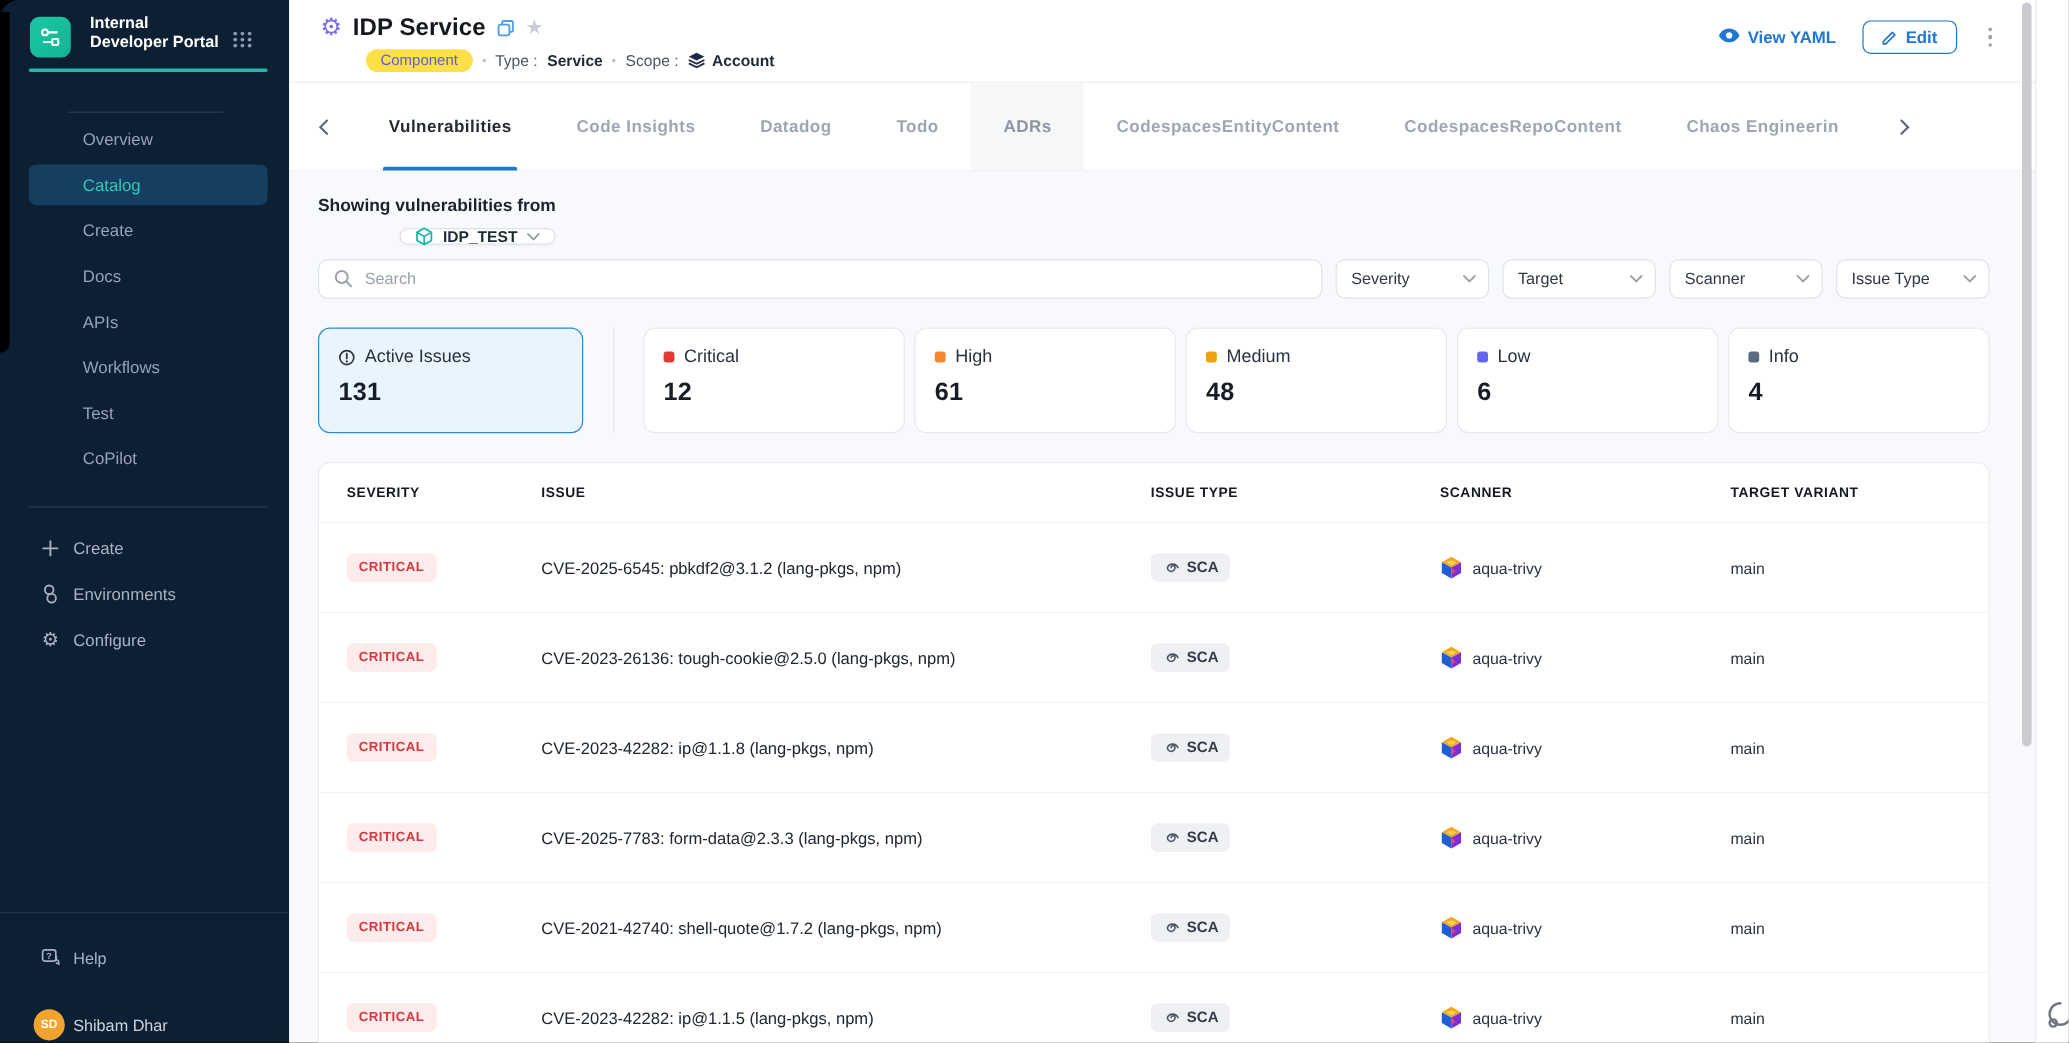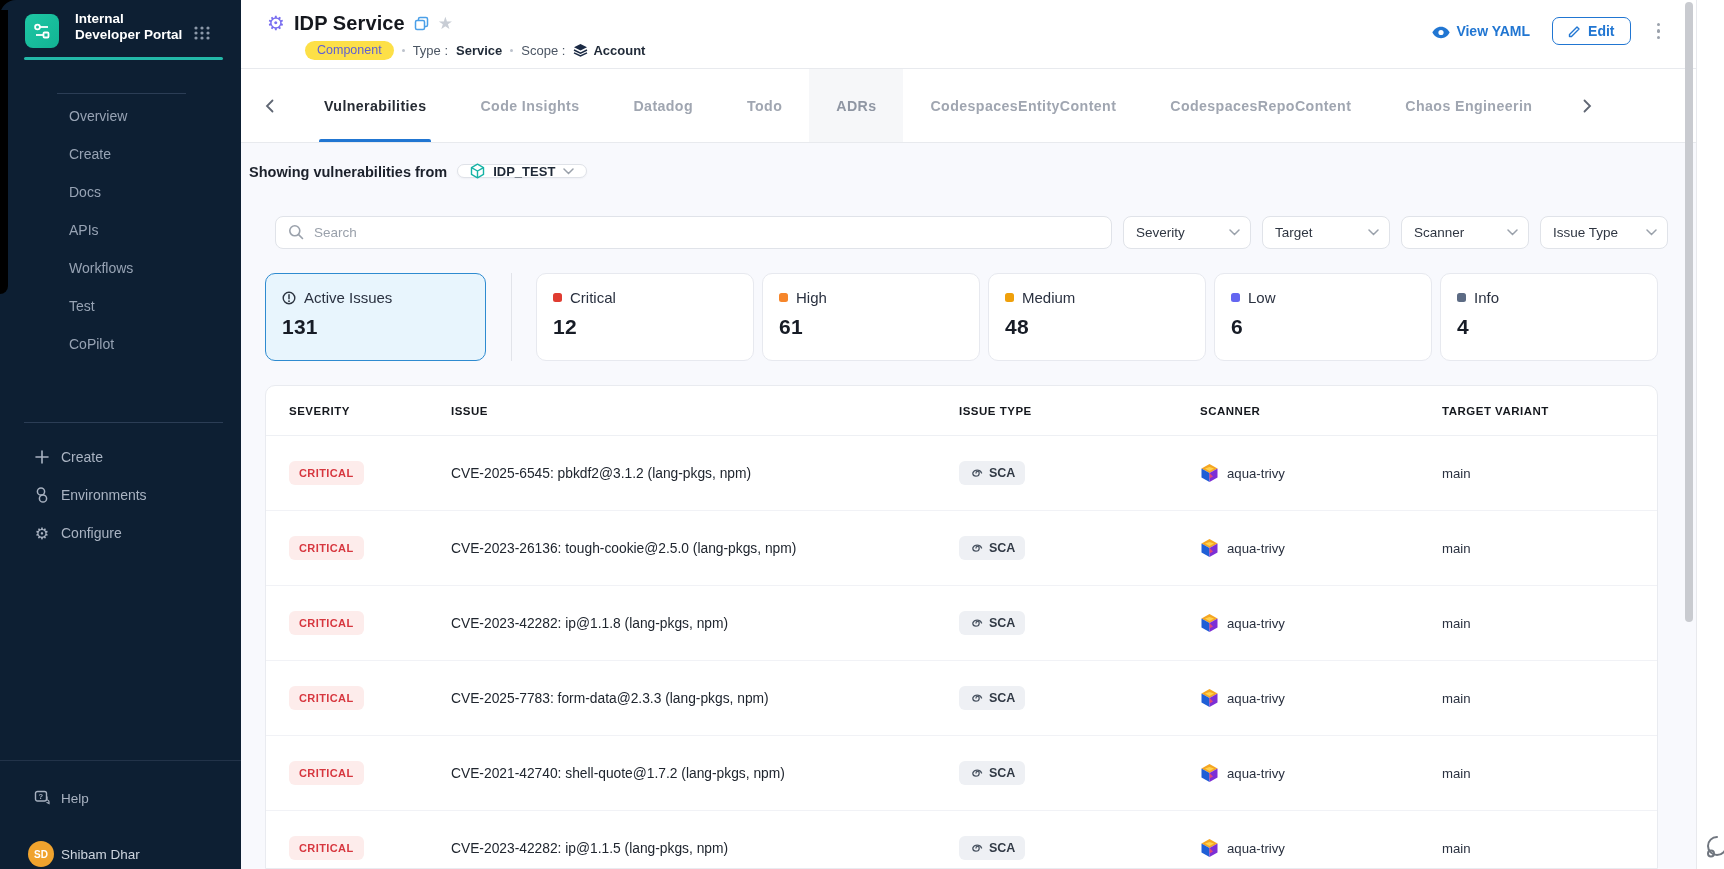--- a/index.html
+++ b/index.html
@@ -35,41 +35,41 @@
   .title-row{position:absolute;left:26px;top:10px;height:26px;display:flex;align-items:center;gap:9px;}
   .gear-glyph{font-size:20px;color:#7a6ff0;line-height:1;}
   .page-title{font-size:20px;font-weight:700;color:#15181e;letter-spacing:.1px;}
   .t-ic{display:flex;align-items:center;cursor:pointer;}
   .meta-row{position:absolute;left:64px;top:40px;height:20px;display:flex;align-items:center;gap:8px;font-size:13px;color:#4b5563;}
   .pill{background:#fde047;color:#5f5fd4;font-size:12.5px;font-weight:500;padding:2px 12px 3px;border-radius:11px;}
   .mdot{width:3px;height:3px;border-radius:50%;background:#bcc2cc;}
   .meta-val{color:#1f2937;font-weight:600;}
   .scope-wrap{display:flex;align-items:center;gap:5px;}
   .hdr-right{position:absolute;right:60px;top:14px;height:34px;display:flex;align-items:center;gap:22px;}
-  .view-yaml{display:flex;align-items:flex-end;gap:6px;color:#2176d2;font-size:14px;font-weight:700;cursor:pointer;}
+  .view-yaml{display:flex;align-items:flex-start;gap:6px;color:#2176d2;font-size:14px;font-weight:700;cursor:pointer;}
   .edit-btn{display:flex;align-items:center;gap:7px;color:#2176d2;font-size:14px;font-weight:600;border:1.5px solid #2176d2;border-radius:7px;padding:5px 15px;background:#fff;cursor:pointer;}
   .kebab{display:flex;flex-direction:column;gap:3px;cursor:pointer;padding:4px;}
   .kebab i{width:3.5px;height:3.5px;border-radius:50%;background:#9aa1ab;}
 
   
   .tabs{position:absolute;left:0;top:69px;width:100%;height:74px;background:#fff;border-bottom:1px solid #e8eaee;display:flex;align-items:stretch;}
   .tab-chevron{width:56px;display:flex;align-items:center;justify-content:center;cursor:pointer;}
   .tab{display:flex;align-items:center;padding:0 27px;font-size:14.2px;font-weight:600;letter-spacing:.4px;color:#a0a6b1;cursor:pointer;position:relative;white-space:nowrap;}
   .tab.active{color:#262b33;}
   .tab.active::after{content:"";position:absolute;left:22px;right:22px;bottom:0;height:3px;background:#2176d2;border-radius:2px 2px 0 0;}
   .tab.hovered{background:#f6f7f9;color:#8f96a3;}
 
   
   .content{position:absolute;left:0;top:143px;width:100%;height:726px;background:#f8f9fd;}
-  .showing-row{position:absolute;left:8px;top:21px;height:32px;display:flex;align-items:flex-start;gap:10px;}
+  .showing-row{position:absolute;left:24px;top:21px;height:32px;display:flex;align-items:flex-end;gap:10px;flex-direction:column;}
   .showing-label{font-size:14.5px;font-weight:700;color:#1c212b;}
   .env-select{display:flex;align-items:center;gap:8px;background:#fff;border:1px solid #dfe2e8;border-radius:8px;height:14px;padding:0 12px;cursor:pointer;box-shadow:0 1px 2px rgba(20,30,60,.04);}
   .env-label{font-size:13px;font-weight:600;color:#1f2937;}
 
-  .filter-row{position:absolute;left:34px;top:73px;width:1393px;height:33px;display:flex;gap:11px;}
+  .filter-row{position:absolute;left:24px;top:73px;width:1393px;height:33px;display:flex;gap:11px;}
   .search-box{position:relative;flex:1;height:33px;}
   .search-box input{width:100%;height:33px;border:1px solid #e0e3e9;border-radius:8px;padding:0 12px 0 38px;font-size:13.5px;color:#1f2937;background:#fff;outline:none;}
   .search-box input::placeholder{color:#9aa1ab;}
   .search-ic{position:absolute;left:13px;top:8px;}
   .filter{width:128px;height:33px;background:#fff;border:1px solid #e0e3e9;border-radius:8px;display:flex;align-items:center;justify-content:space-between;padding:0 10px 0 12px;font-size:13.5px;color:#2f3642;cursor:pointer;}
 
   .stats-row{position:absolute;left:24px;top:130px;width:1393px;height:88px;display:flex;}
   .stat-card{border-radius:10px;padding:15px 16px 0;display:flex;flex-direction:column;gap:9px;background:#fff;border:1px solid #e7e9ef;cursor:pointer;}
   .stat-card.active-card{width:221px;background:#e8f5fd;border:1.6px solid #2e8bd0;}
   .card-divider-zone{width:50px;display:flex;justify-content:center;}
@@ -134,20 +134,23 @@
       </svg>
       <div class="teal-line"></div>
     </div>
 
     <div class="sdiv1"></div>
 
     <nav class="nav">
       <div class="nav-item">
           <span>Overview</span>
         </div>
+      <div class="nav-item active">
+          <span>Catalog</span>
+        </div>
       <div class="nav-item">
           <span>Create</span>
         </div>
       <div class="nav-item">
           <span>Docs</span>
         </div>
       <div class="nav-item">
           <span>APIs</span>
         </div>
       <div class="nav-item">

